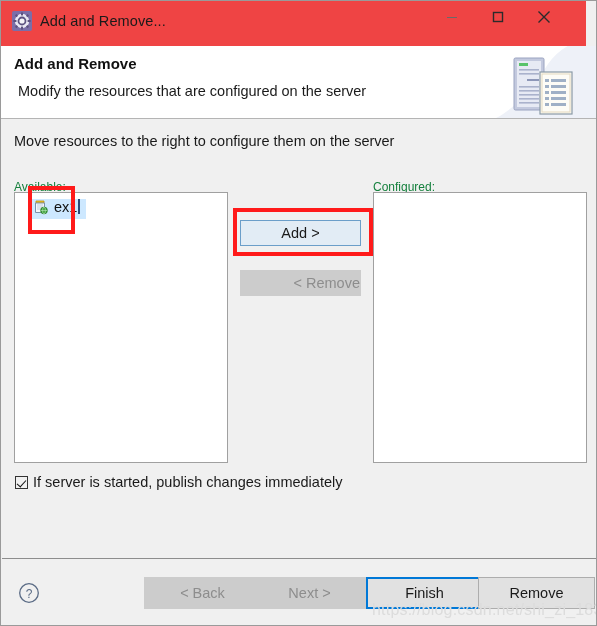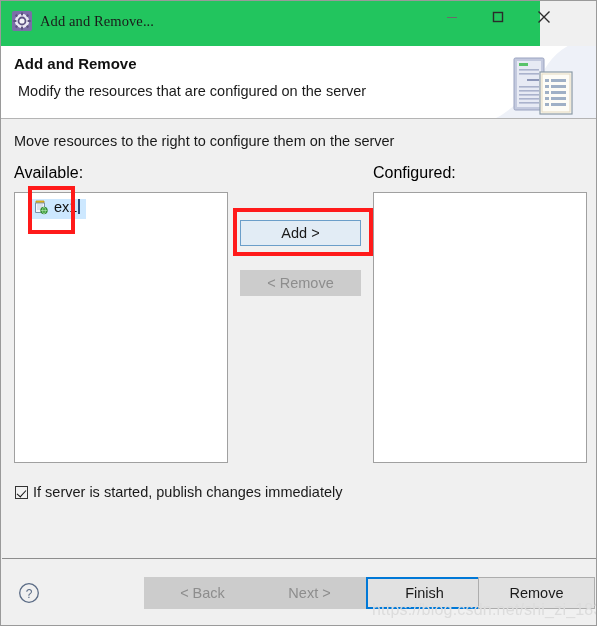--- a/index.html
+++ b/index.html
@@ -17,25 +17,24 @@
     overflow: hidden;
     background: #f0f0f0;
     box-sizing: border-box;
     border: 1px solid #9a9a9a;
   }
 
   
   #titlebar {
     position: absolute;
     left: 0; top: 0;
-    width: 539px;
+    width: 585px;
     height: 45px;
-    background: #22c55e;
-    box-sizing: border-box;
-    font-family: Liberation Serif, serif;
+    background: #ef4444;
+    box-sizing: border-box;
   }
   #title-icon {
     position: absolute;
     left: 11px; top: 10px;
     width: 20px; height: 20px;
   }
   #title-text {
     position: absolute;
     left: 39px; top: 12px;
     font-size: 14.5px;
@@ -97,23 +96,23 @@
   }
   #instruction {
     position: absolute;
     left: 12px; top: 13px;
     font-size: 14.5px;
     color: #1a1a1a;
     white-space: nowrap;
   }
   .col-label {
     position: absolute;
-    top: 44px;
-    font-size: 16px;
-    color: #000000;
+    top: 60px;
+    font-size: 12px;
+    color: #15803d;
     white-space: nowrap;
   }
   #label-available { left: 12px; }
   #label-configured { left: 371px; text-align: center; }
 
   .listbox {
     position: absolute;
     top: 72px;
     height: 271px;
     background: #ffffff;
@@ -168,28 +167,28 @@
   .midbtn.hover {
     background: #e2ecf5;
     border: 1px solid #6b9ec9;
   }
   .midbtn.disabled {
     background: #cccccc;
     border: 1px solid #cccccc;
     color: #8d8d8d;
   }
   #btn-add { top: 100px; }
-  #btn-remove { top: 150px; }
+  #btn-remove { top: 150px; text-align: right; }
   #btn-add-all { top: 238px; }
   #btn-remove-all { top: 288px; }
 
   
   #publish-row {
     position: absolute;
-    left: 13px; top: 364px;
+    left: 13px; top: 354px;
     display: flex;
     align-items: center;
   }
   #publish-box {
     width: 13px; height: 13px;
     border: 1px solid #333333;
     background: #f0f0f0;
     box-sizing: border-box;
     position: relative;
     flex: 0 0 auto;

